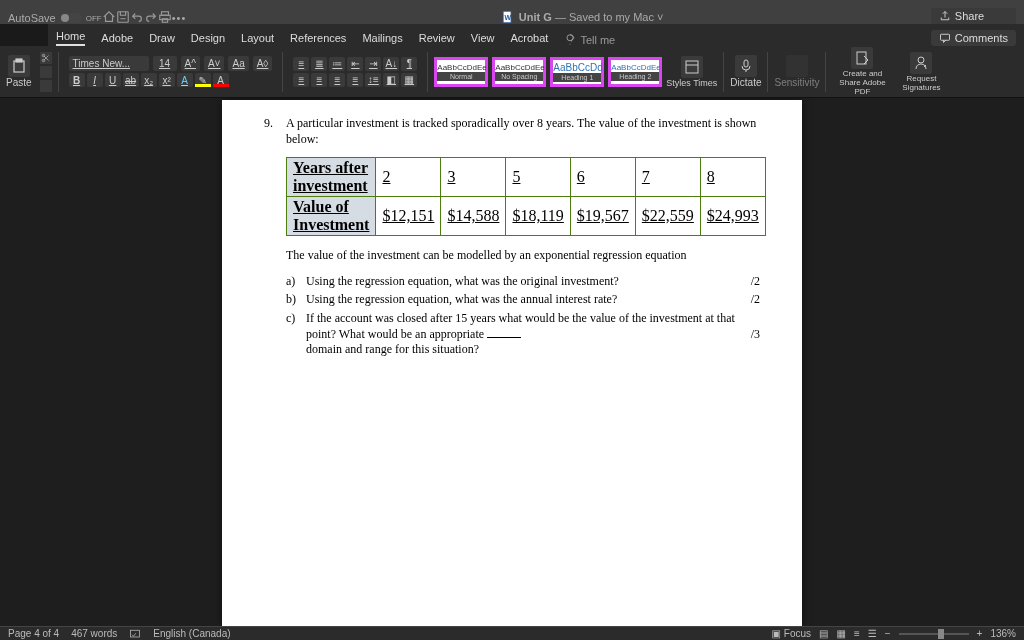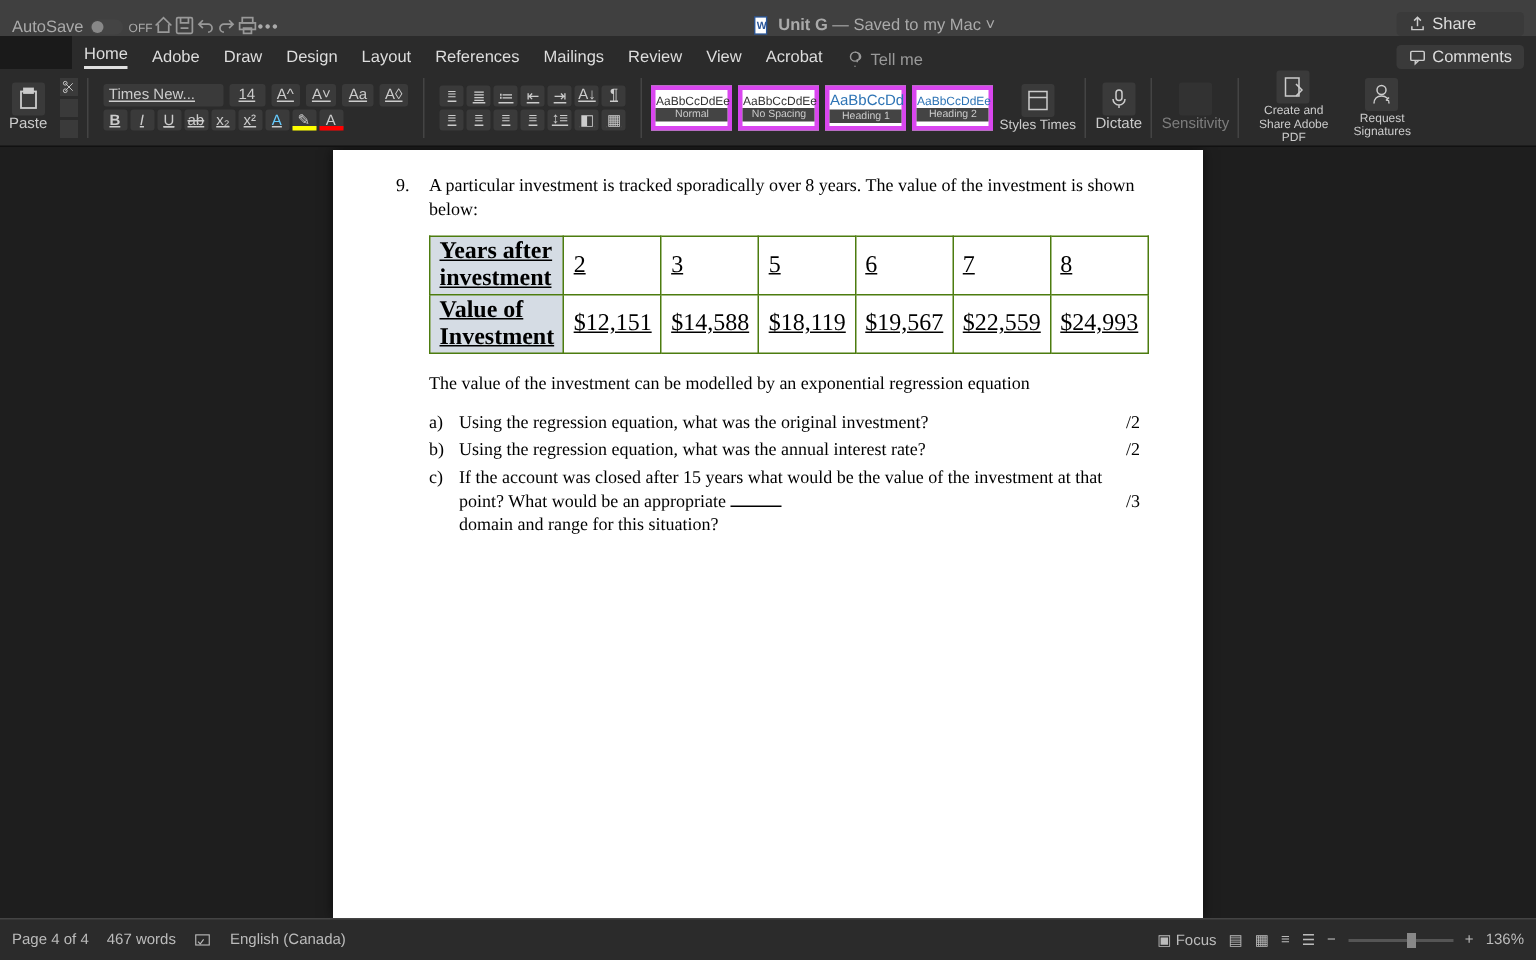--- a/index.html
+++ b/index.html
@@ -43,21 +43,21 @@
   table.data td, table.data th { border: 1px solid #4d7c0f; padding: 1px 6px; font-size: 16px; font-weight: normal; text-decoration: underline; }
   table.data th { background: #d5dce4; text-align: left; font-weight: bold; }
   table.data .hdr-col { width: 78px; }
   table.data .val-col { width: 60px; }
   .sub { margin: 3px 0 3px 22px; line-height: 1.3; }
   .subrow { display: flex; }
   .subrow .lab { width: 20px; flex-shrink: 0; }
   .subrow .body { flex: 1; }
   .marks { display: inline-block; float: right; }
   .blank { display: inline-block; border-bottom: 1px solid #000; width: 34px; }
-  .statusbar { height: 28px; background: #2b2b2b; border-top: 1px solid #444; display: flex; align-items: center; padding: 0 8px; font-size: 10px; gap: 12px; color: #bbb; }
+  .statusbar { height: 14px; background: #2b2b2b; border-top: 1px solid #444; display: flex; align-items: center; padding: 0 8px; font-size: 10px; gap: 12px; color: #bbb; }
   .status-right { margin-left: auto; display: flex; align-items: center; gap: 8px; }
   .zoom-slider { width: 70px; height: 2px; background: #555; position: relative; }
   .zoom-slider::after { content: ""; position: absolute; width: 6px; height: 10px; background: #888; top: -4px; left: 56%; }
   svg { display: block; }
   .tellme { display: flex; align-items: center; gap: 4px; color: #999; }
 </style>
 </head>
 <body>
 
 <div class="titlebar">

